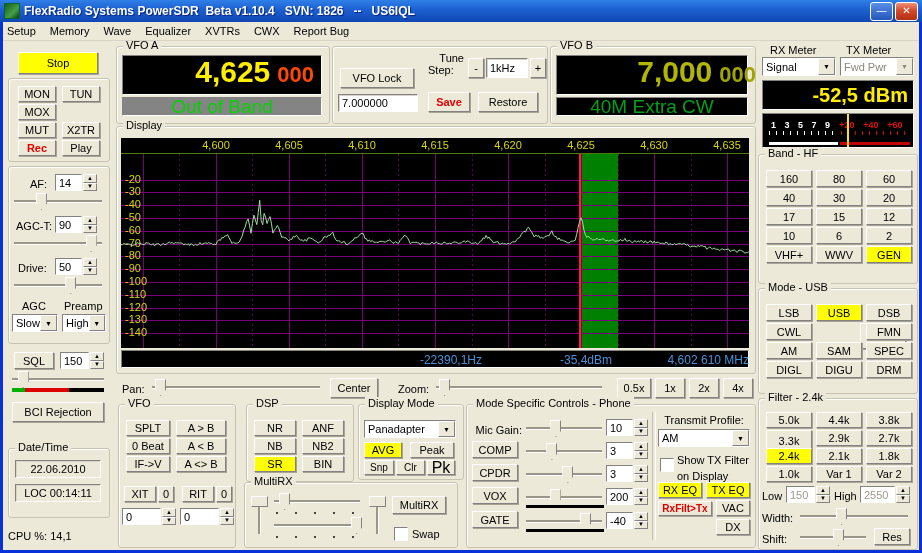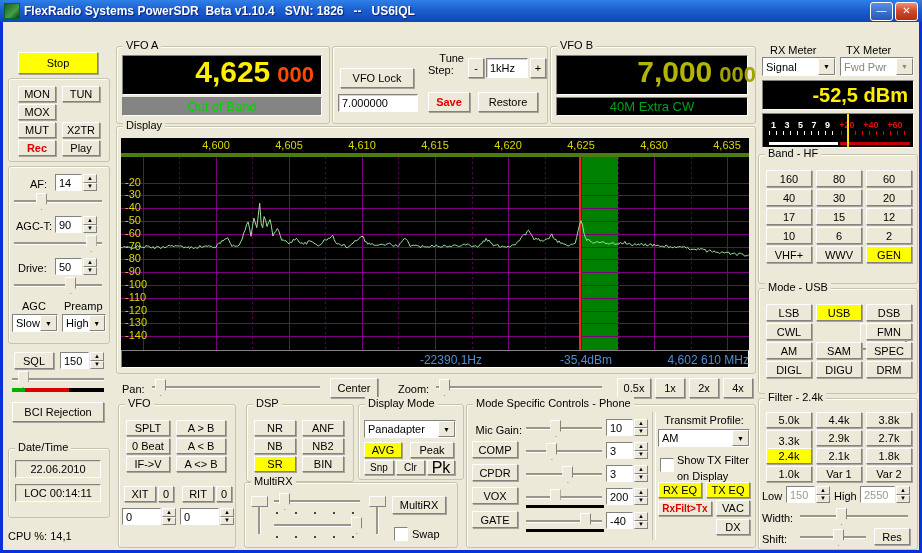--- a/index.html
+++ b/index.html
@@ -62,36 +62,36 @@
   .vsl .thumb{position:absolute;left:1px;height:9px;width:15px;background:#ece9d8;border:1px solid #848280;
     border-top-color:#fff;border-left-color:#fff;}
   .dots{position:absolute;height:2px;background:repeating-linear-gradient(90deg,#444 0 2px,transparent 2px 19px);}
   .chk{position:absolute;width:12px;height:12px;background:#fff;border:1px solid;
     border-color:#848280 #fff #fff #848280;}
   .lbl{position:absolute;white-space:nowrap;}
   
   .vfodigits{position:absolute;display:flex;align-items:baseline;justify-content:flex-end;
     padding-right:8px;box-sizing:border-box;font-weight:bold;}
   .bandinfo{position:absolute;display:flex;align-items:center;justify-content:center;
-    font-size:13px;box-sizing:border-box;border:1px solid;border-color:#848280 #fff #fff #848280;}
+    font-size:19px;box-sizing:border-box;border:1px solid;border-color:#848280 #fff #fff #848280;}
   
   .smeter{position:absolute;background:#000;border:1px solid;border-color:#848280 #fff #fff #848280;box-sizing:border-box;}
   .smeter .n{position:absolute;top:6px;font-size:9px;color:#fff;font-weight:bold;transform:translateX(-50%);}
   .smeter .n.r{color:#e01010;}
   .smeter .tw{position:absolute;top:17px;height:4px;left:4%;width:46%;
     background:repeating-linear-gradient(90deg,#fff 0 1px,transparent 1px 7px);}
   .smeter .tr{position:absolute;top:17px;height:4px;left:52%;width:46%;
     background:repeating-linear-gradient(90deg,#d00 0 1px,transparent 1px 7px);}
   .smeter .bw{position:absolute;bottom:2px;height:3px;left:4%;width:46%;background:#fff;}
   .smeter .br{position:absolute;bottom:2px;height:3px;left:51%;width:47%;background:#c00000;}
   .smeter .needle{position:absolute;top:0;bottom:0;left:56%;width:2px;background:#ffe400;}
   
   .freqstrip{position:absolute;background:#000;}
   .freqstrip span{position:absolute;top:1px;width:34px;text-align:center;color:#d8d800;font-size:11px;}
-  .plot{position:absolute;background:#000;overflow:hidden;border-top:4px solid #4d7c0f;}
+  .plot{position:absolute;background:#000;overflow:hidden;border-top:1px solid #4d7c0f;}
   .hline{position:absolute;left:0;right:0;height:1px;background:#7a007a;}
   .vline{position:absolute;top:0;bottom:0;width:1px;background:#7a007a;}
   .vdot{position:absolute;top:0;bottom:0;width:1px;
     background:repeating-linear-gradient(180deg,#5c005c 0 2px,transparent 2px 5px);}
   .dblbl{position:absolute;left:4px;color:#d8d800;font-size:11px;}
   .statusstrip{position:absolute;background:#000;border:1px solid;border-color:#848280 #fff #fff #848280;
     box-sizing:border-box;color:#4a90d9;font-size:12px;}
   .statusstrip span{position:absolute;top:2px;text-align:right;}
   .sqlbar{position:absolute;height:4px;background:linear-gradient(90deg,#00b000 0 14%,#dd0000 14% 62%,#000 62% 100%);}
   .divider-v{position:absolute;width:2px;border-left:1px solid #c6c3b0;border-right:1px solid #fff;}
@@ -107,20 +107,29 @@
 
   <div class="titlebar">
     <div class="appicon"></div>
     <div class="title">FlexRadio Systems PowerSDR  Beta v1.10.4   SVN: 1826   --   US6IQL</div>
     <div class="caption-btns">
       <div class="cbtn min">—</div>
       <div class="cbtn close">✕</div>
     </div>
   </div>
 
+  <div class="menubar">
+    <div class="menuitem">Setup</div>
+    <div class="menuitem">Memory</div>
+    <div class="menuitem">Wave</div>
+    <div class="menuitem">Equalizer</div>
+    <div class="menuitem">XVTRs</div>
+    <div class="menuitem">CWX</div>
+    <div class="menuitem">Report Bug</div>
+  </div>
 
   <div class="btn" style="left:18px;top:52px;width:80px;height:22px;background:#ffff00">Stop</div>
 
   <div class="grp" style="left:8px;top:78px;width:100px;height:82px"></div>
   <div class="btn" style="left:18px;top:86px;width:38px;height:16px">MON</div>
   <div class="btn" style="left:62px;top:86px;width:38px;height:16px">TUN</div>
   <div class="btn" style="left:18px;top:104px;width:38px;height:16px">MOX</div>
   <div class="btn" style="left:18px;top:122px;width:38px;height:16px">MUT</div>
   <div class="btn" style="left:62px;top:122px;width:38px;height:16px">X2TR</div>
   <div class="btn redtext" style="left:18px;top:140px;width:38px;height:16px">Rec</div>

